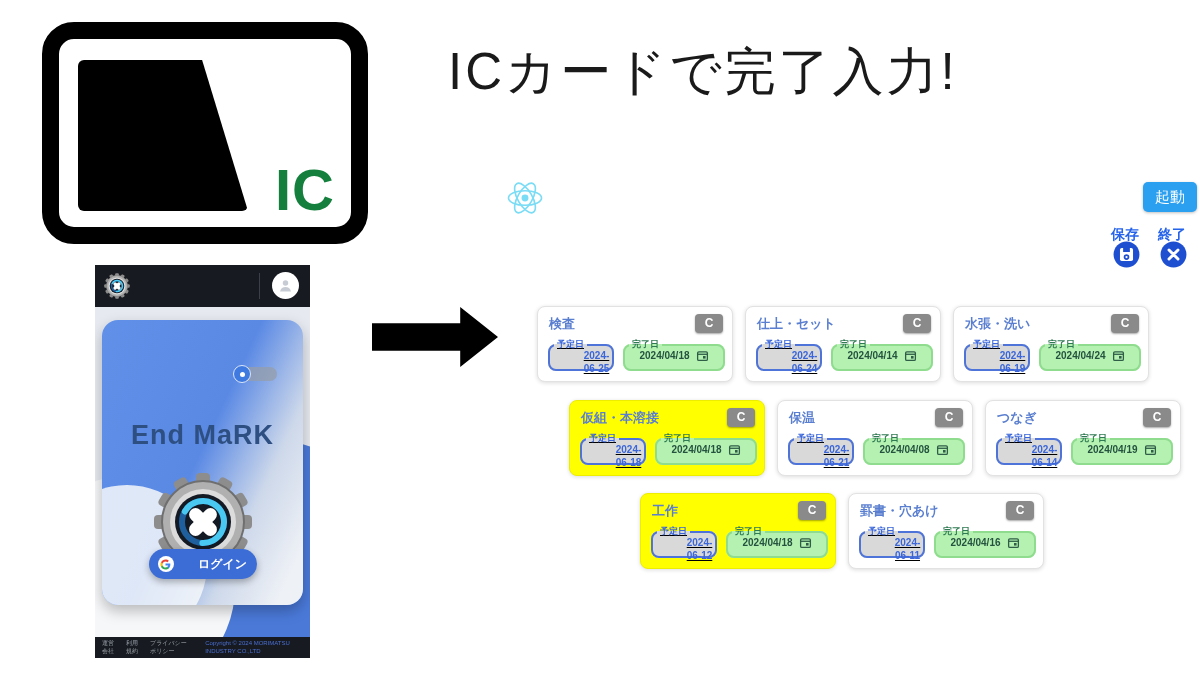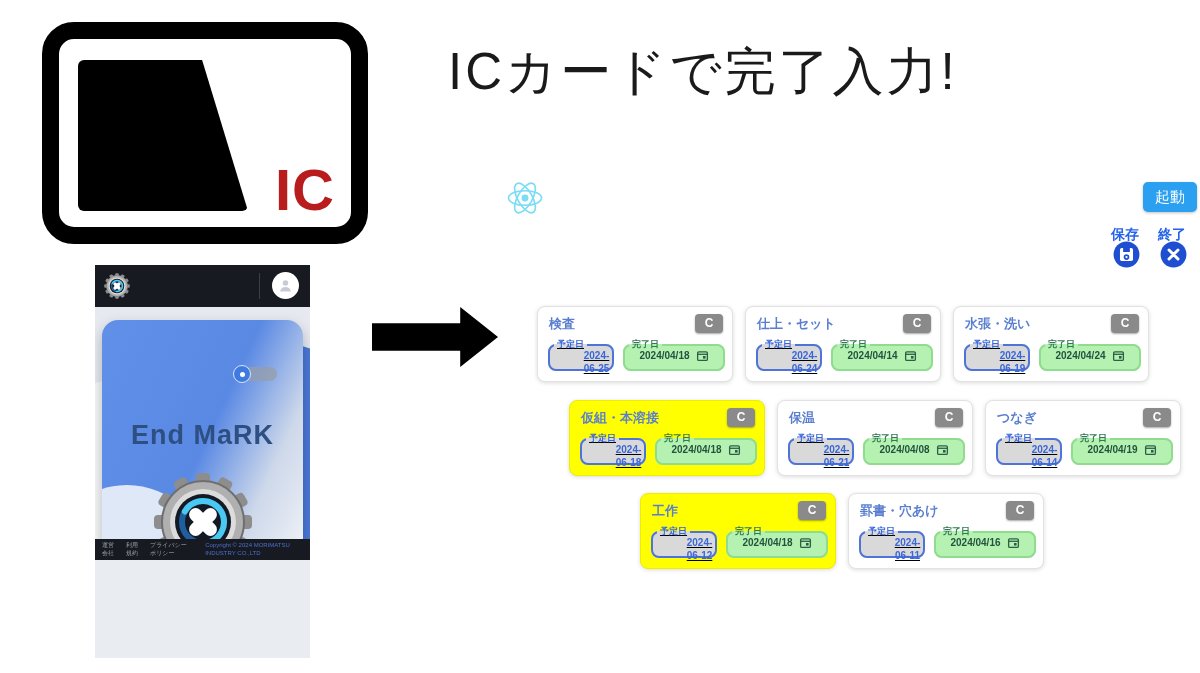--- a/index.html
+++ b/index.html
@@ -6,38 +6,38 @@
   html,body { background:#fff; }
   body { font-family: "Liberation Sans", "DejaVu Sans", sans-serif; }
   .canvas { position:relative; width:1200px; height:673px; background:#fff; overflow:hidden; }
 
   
   .ic-badge { position:absolute; left:42px; top:22px; width:326px; height:222px;
               border:17px solid #000; border-radius:32px; background:#fff; }
   .ic-shape { position:absolute; left:19px; top:21px; width:170px; height:151px; background:#000;
               border-radius:6px; clip-path:polygon(0 0, 73% 0, 100% 100%, 0 100%); }
   .ic-text  { position:absolute; right:16px; bottom:8px; font-size:58px; font-weight:800;
-              letter-spacing:1px; color:#b91c1c; line-height:1; }
+              letter-spacing:1px; color:#15803d; line-height:1; }
 
   
   .main-title { position:absolute; left:448px; top:33px; width:740px; height:78px;
                 font-size:51px; color:#1a1a1a; letter-spacing:3px; line-height:78px; white-space:nowrap; }
 
   
   .arrow { position:absolute; left:372px; top:307px; width:126px; height:60px; background:#000;
            clip-path:polygon(0 27%, 70% 27%, 70% 0, 100% 50%, 70% 100%, 70% 73%, 0 73%); }
 
   
   .phone { position:absolute; left:95px; top:265px; width:215px; height:393px; background:#e9edf2; overflow:hidden; }
   .phone-header { position:relative; height:42px; background:#171a21; z-index:3; }
   .phone-header .mini-gear { position:absolute; left:9px; top:8px; }
   .phone-divider { position:absolute; right:50px; top:8px; width:1px; height:26px; background:#3a3f4a; }
   .phone-avatar { position:absolute; right:11px; top:7px; width:27px; height:27px; border-radius:50%; background:#fff;
                   display:flex; align-items:center; justify-content:center; }
-  .phone-body { position:relative; height:232px; background:#e6eaf0; overflow:hidden;padding-left:8px; }
+  .phone-body { position:relative; height:330px; background:#e6eaf0; overflow:hidden;padding-left:8px; }
   .blob-blue { position:absolute; right:-110px; bottom:-130px; width:330px; height:330px; border-radius:50%; background:#4a79d8; }
   .blob-white { position:absolute; left:-80px; bottom:-60px; width:220px; height:220px; border-radius:50%; background:#f6f7f9; }
   .app-card { position:absolute; left:7px; top:13px; width:201px; height:285px; border-radius:16px;
               background:linear-gradient(115deg,#6090e8 0%,#5a89e4 48%,#cdd8ea 72%,#eef1f6 92%);
               box-shadow:0 6px 14px rgba(0,0,0,.25); overflow:hidden; }
   .app-card::after { content:""; position:absolute; left:-55px; bottom:-40px; width:160px; height:160px;
                      border-radius:50%; background:rgba(246,248,250,.85); }
   .app-toggle { position:absolute; right:26px; top:47px; width:36px; height:14px; border-radius:7px;
                 background:rgba(150,158,170,.75); }
   .app-toggle .knob { position:absolute; left:-8px; top:-2px; width:18px; height:18px; border-radius:50%;

